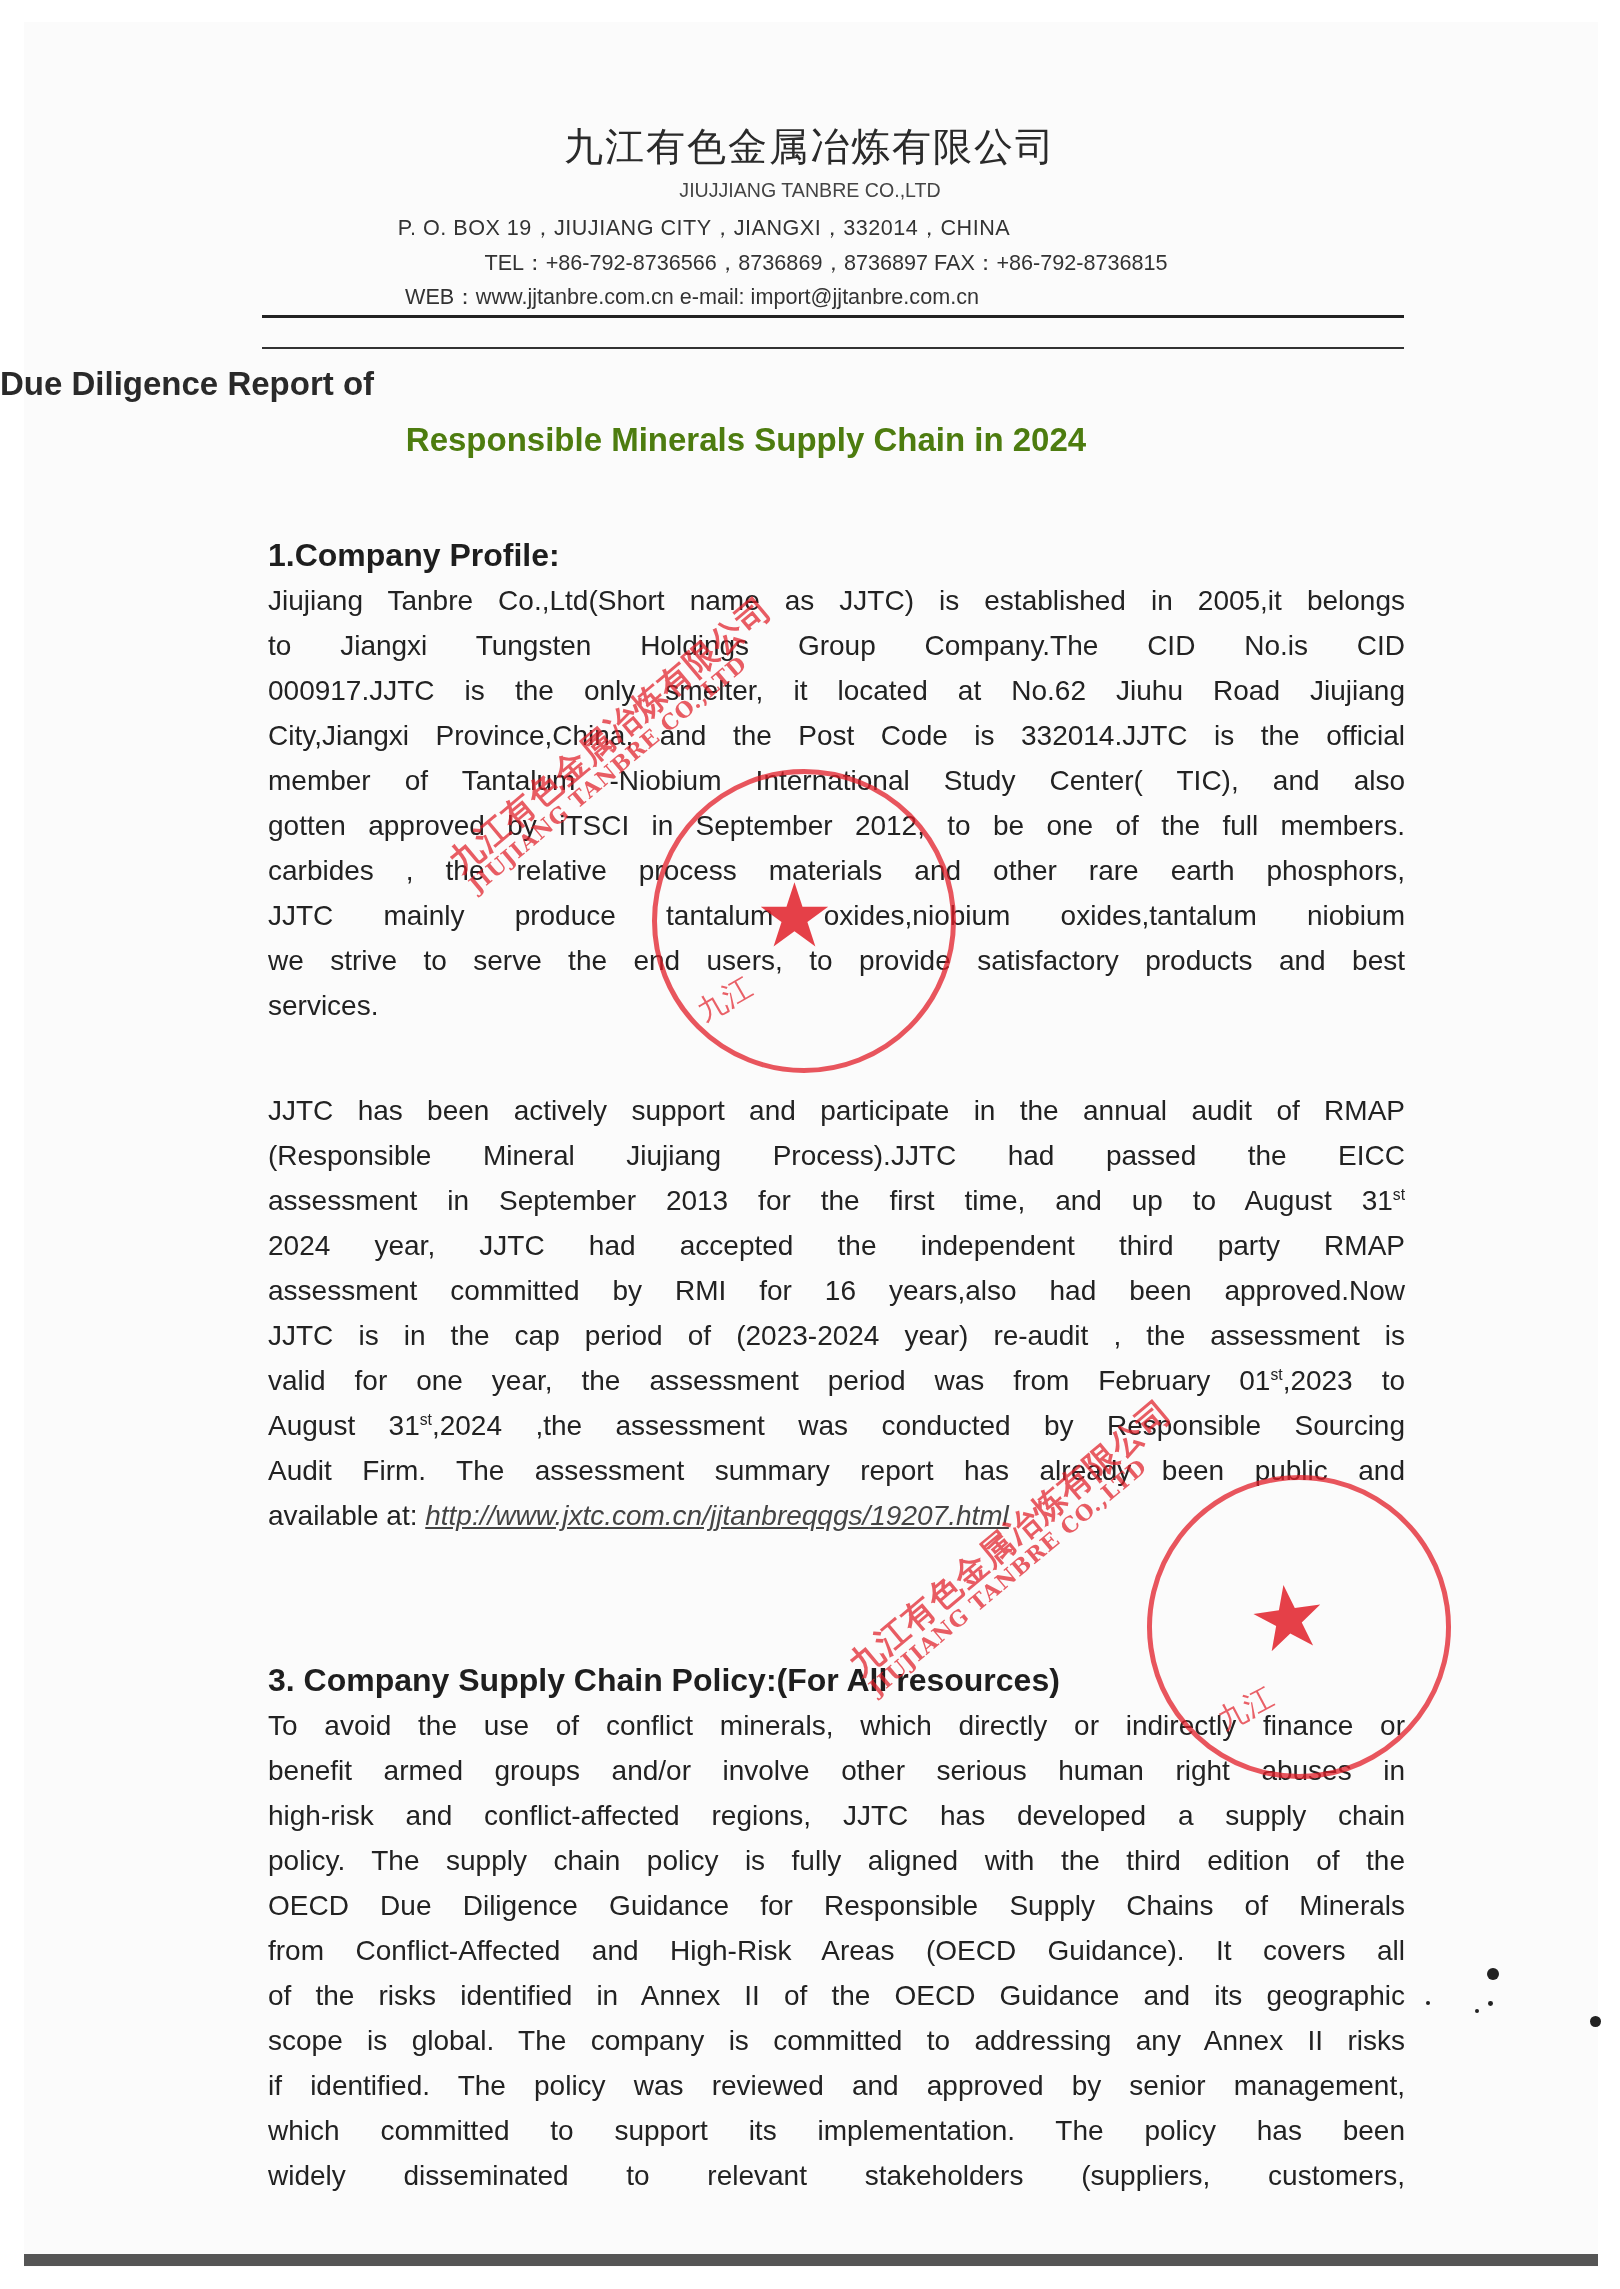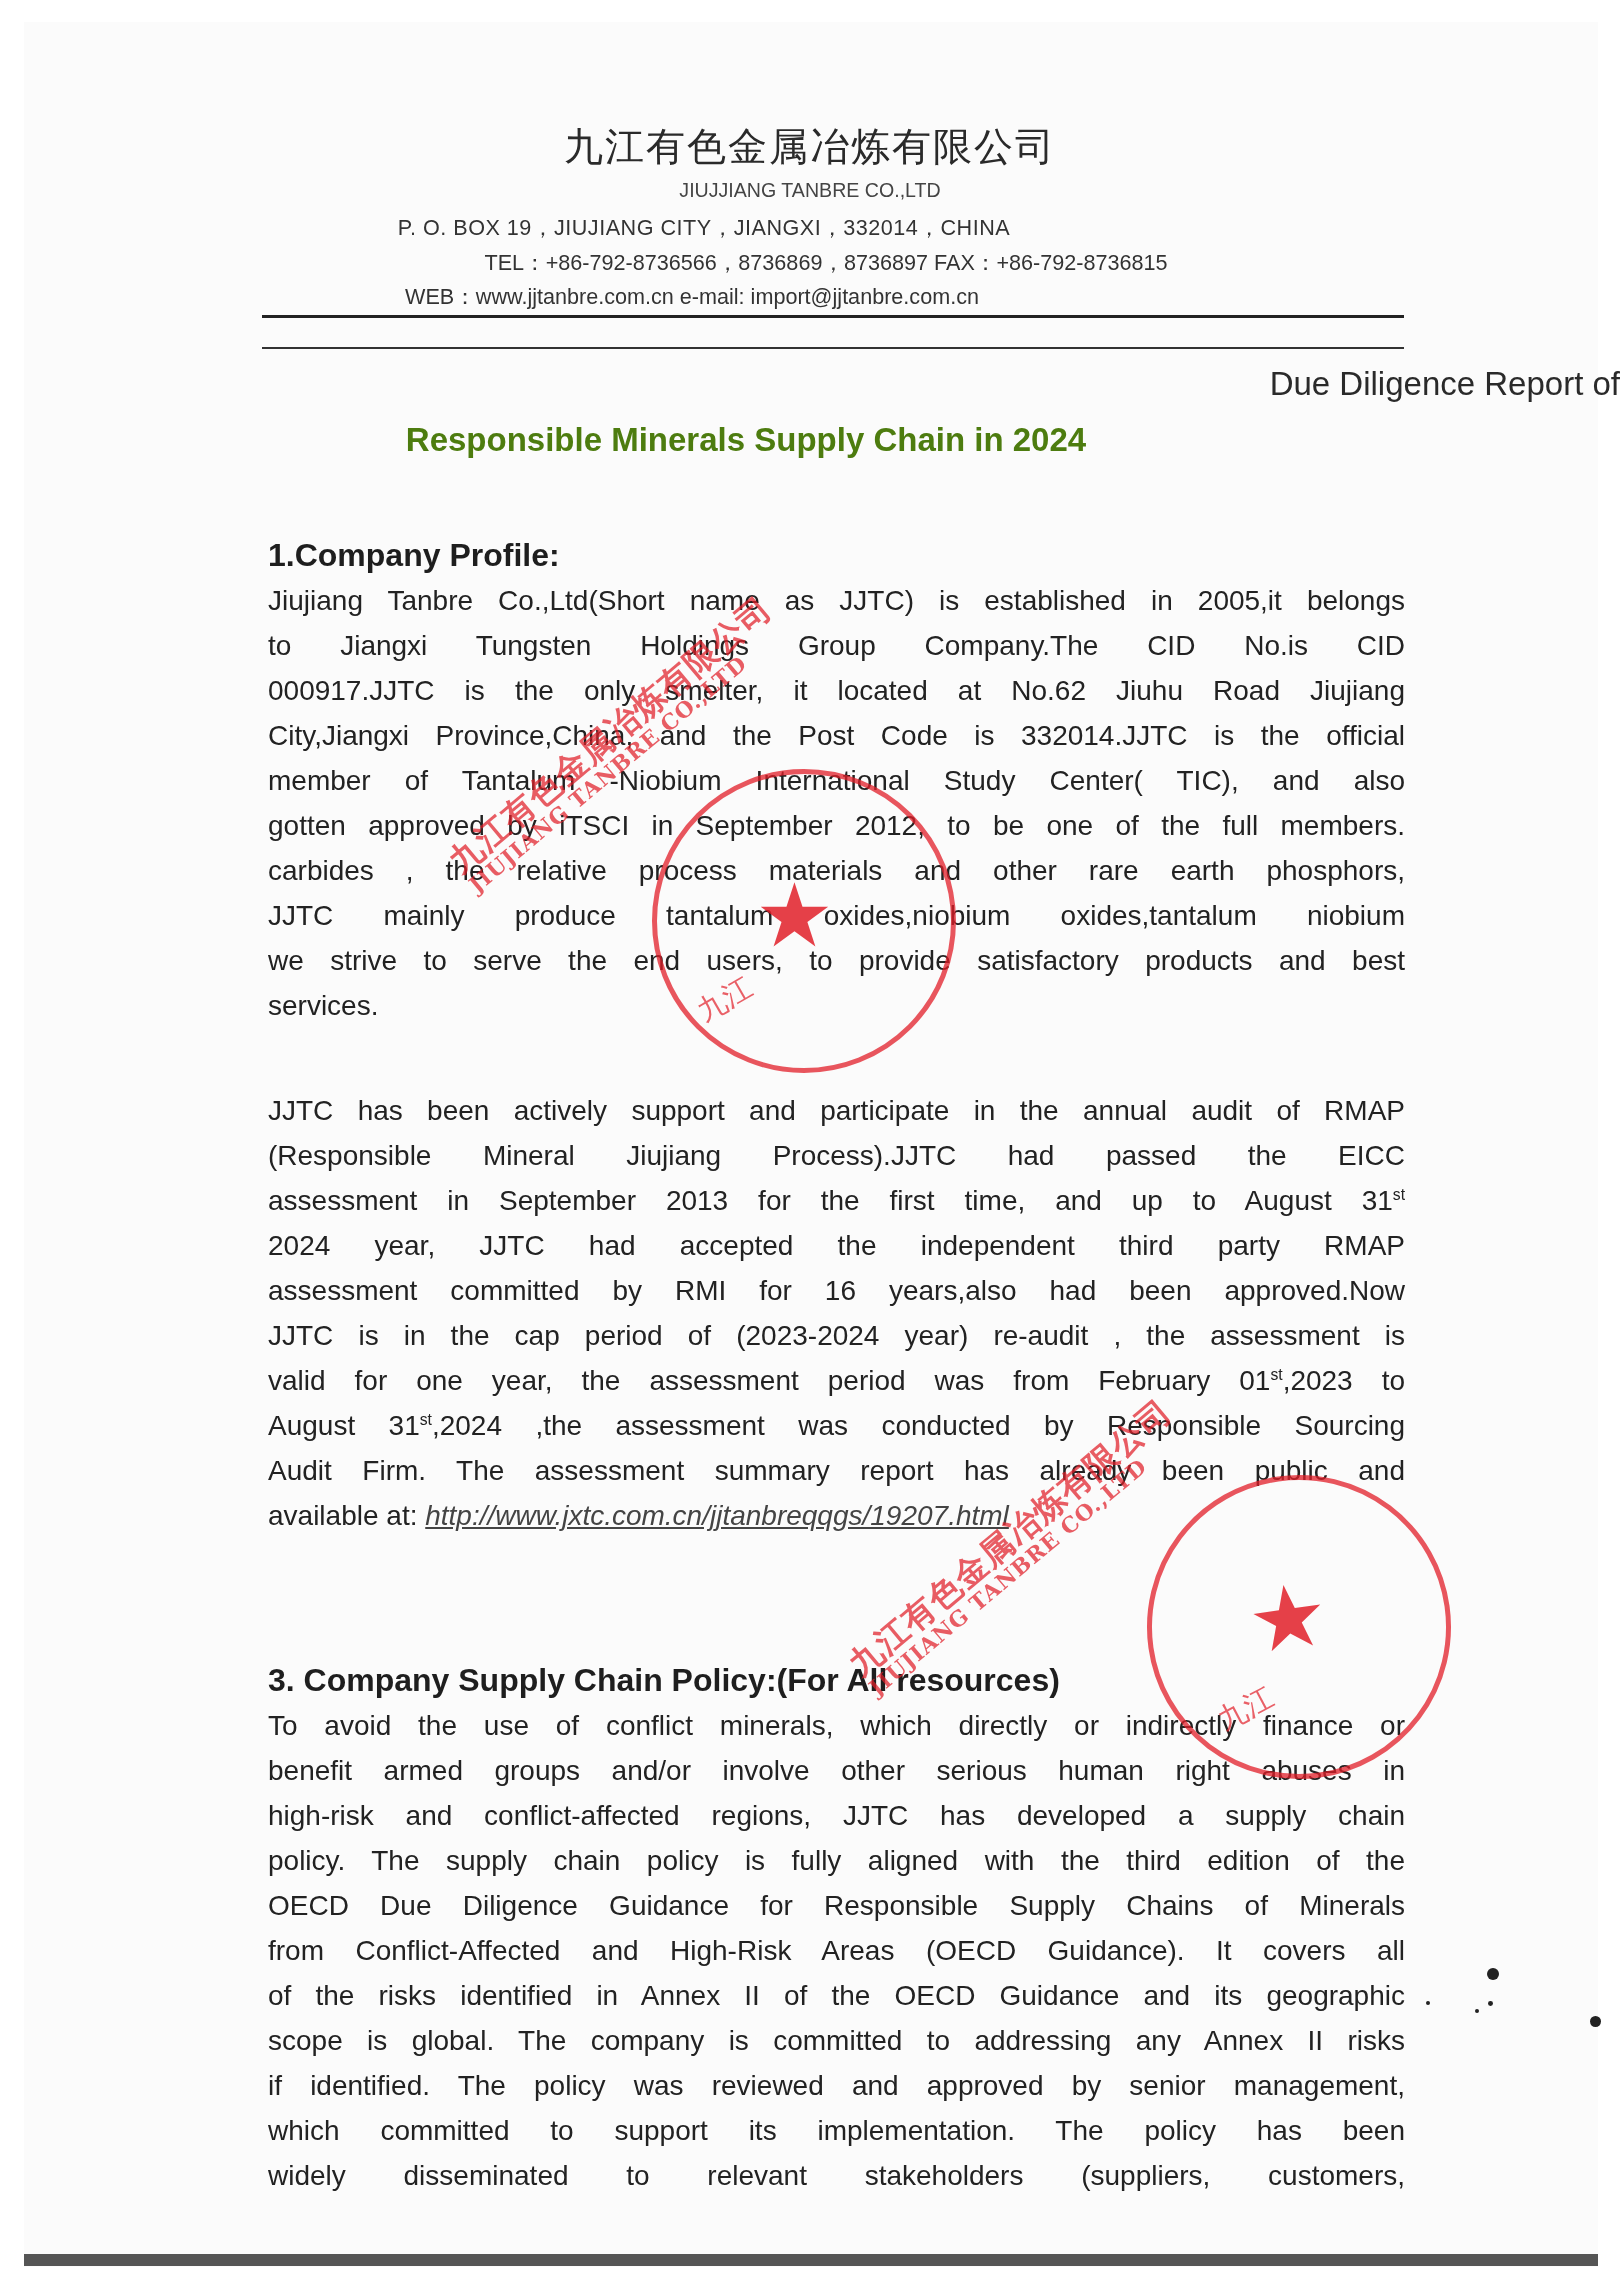--- a/index.html
+++ b/index.html
@@ -7,21 +7,21 @@
   .page { position: absolute; left: 23.5px; top: 21.6px; width: 1574px; height: 2245px; background: #fbfbfb; }
   .bottom-bar { position: absolute; left: 23.5px; top: 2254px; width: 1574px; height: 11.8px; background: #555555; }
   .lh-cn { position: absolute; top: 120px; left: 0; width: 1620px; text-align: center; font-size: 39px; letter-spacing: 2px; color: #2a2a2a; font-family: "DejaVu Sans", sans-serif; }
   .lh-en { position: absolute; top: 179px; left: 0; width: 1620px; text-align: center; font-size: 19.6px; color: #444; }
   .lh-addr { position: absolute; top: 213px; left: 0; width: 1408px; text-align: center; font-size: 21.6px; color: #333; letter-spacing: 0.5px; }
   .lh-tel { position: absolute; top: 248px; left: 16px; width: 1620px; text-align: center; font-size: 21.6px; color: #333; }
   .lh-web { position: absolute; top: 282px; left: 0; width: 1384px; text-align: center; font-size: 21.6px; color: #333; }
   .rule1 { position: absolute; left: 262px; top: 315px; width: 1142px; height: 2.9px; background: #222; }
   .rule2 { position: absolute; left: 262px; top: 347px; width: 1142px; height: 2px; background: #333; }
 
-  .title1 { position: absolute; top: 365px; left: 0; width: 1620px; text-align: right; font-size: 33px; font-weight: normal; color: #2a2a2a; }
+  .title1 { position: absolute; top: 365px; left: 0; width: 1620px; text-align: left; font-size: 33px; font-weight: bold; color: #2a2a2a; }
   .title2 { position: absolute; top: 421px; left: 0; width: 1492px; text-align: center; font-size: 33px; font-weight: bold; color: #4d7c0f; }
 
   .section { position: absolute; left: 268px; width: 1137px; }
   .sec-h { font-size: 32px; font-weight: bold; color: #1e1e1e; height: 45px; line-height: 45px; }
   .line { font-size: 28px; height: 45px; line-height: 45px; white-space: nowrap; text-align: justify; text-align-last: justify; color: #222; }
   .line.last { text-align-last: left; }
   .link { text-decoration: underline; font-style: italic; color: #444; }
   sup { font-size: 15.7px; line-height: 0; }
 
   .stamp { position: absolute; border-radius: 50%; border: 5.9px solid rgba(225,30,40,0.75); }

